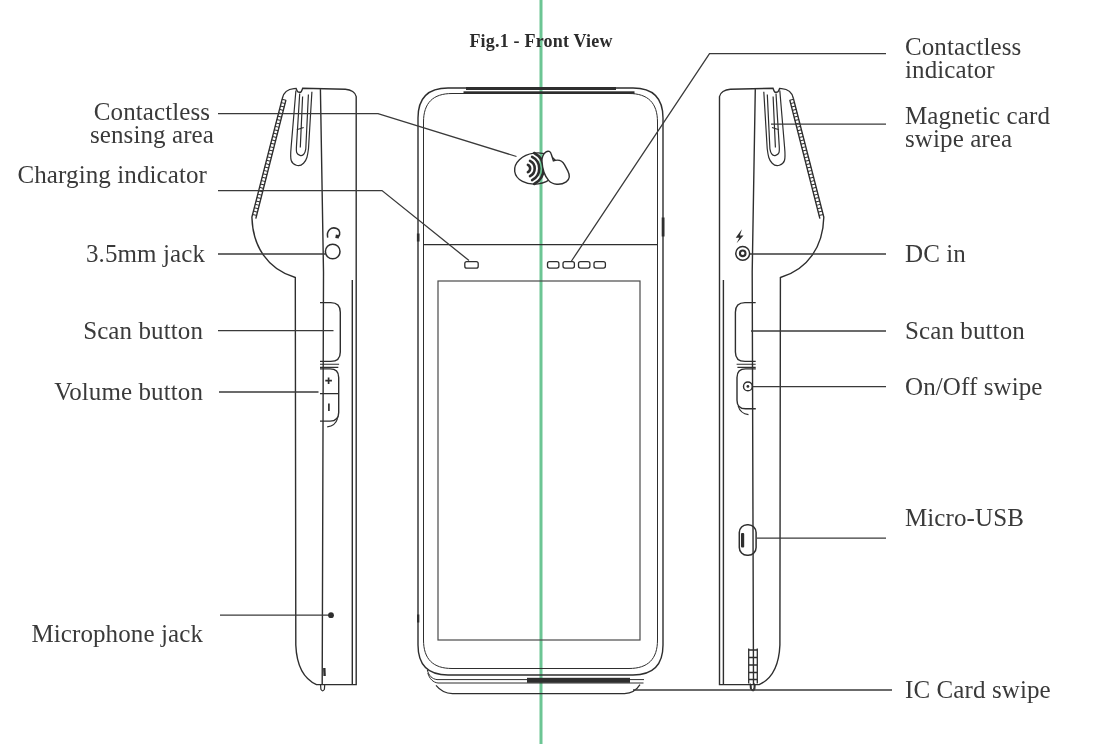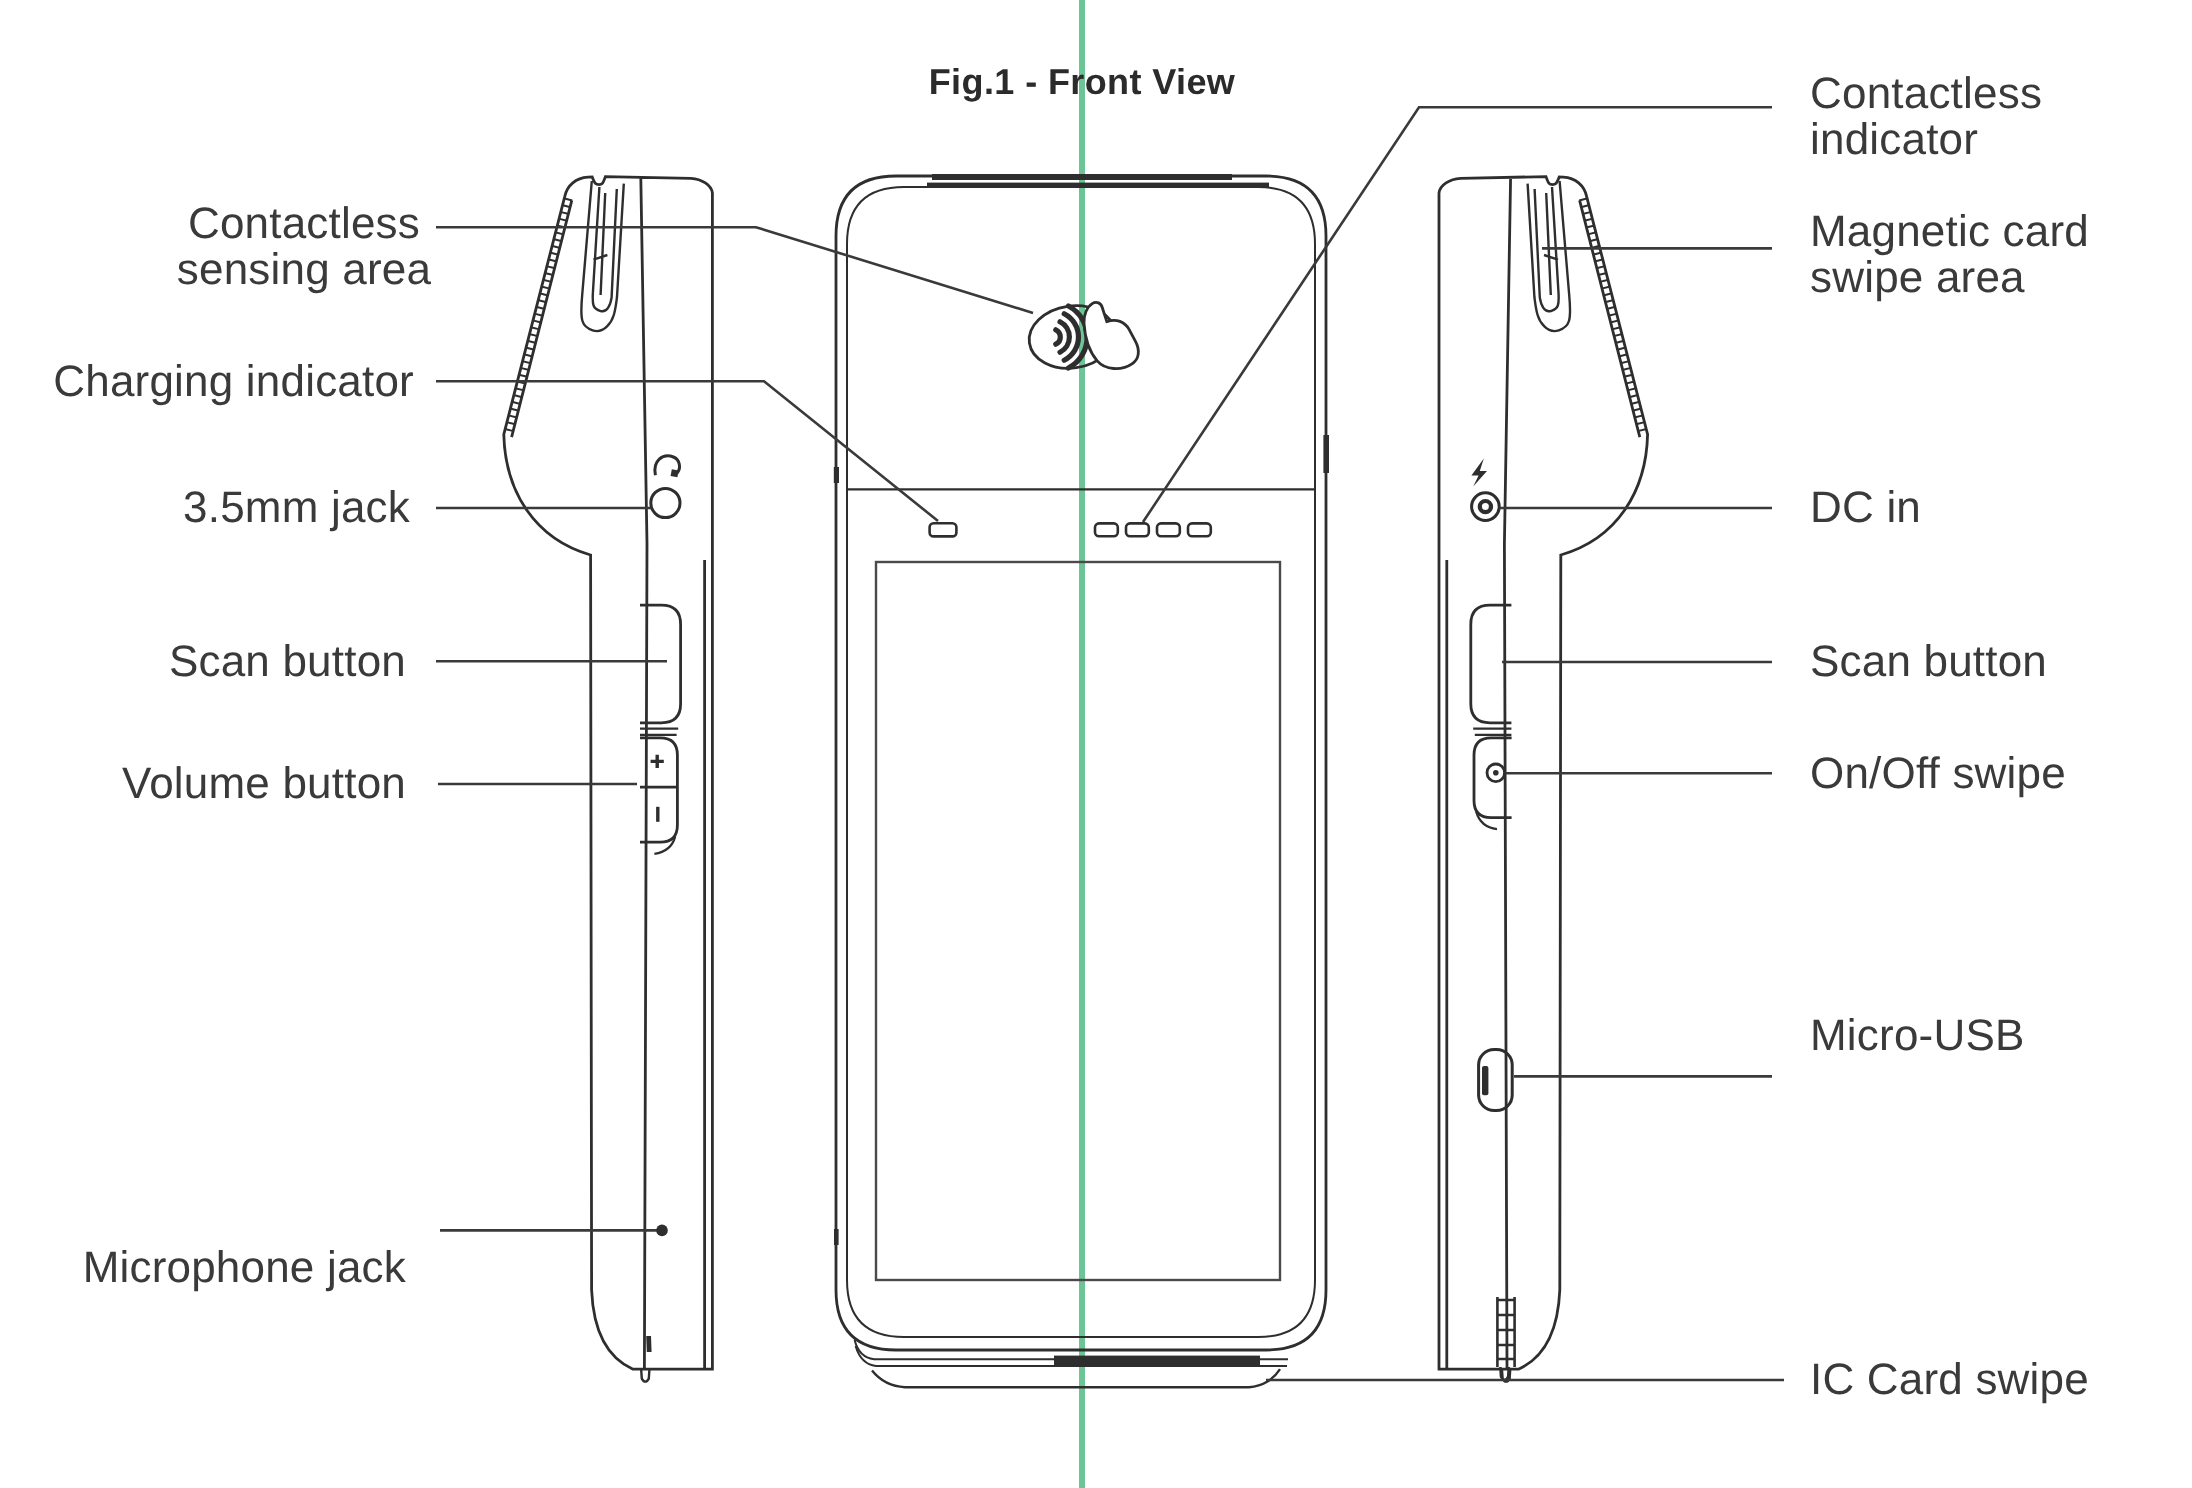--- a/index.html
+++ b/index.html
@@ -1,32 +1,32 @@
 <!DOCTYPE html>
 <html><head>
 <meta charset="utf-8">
 <style>
   html,body{margin:0;padding:0;background:#ffffff;}
   .stage{
     position:relative;width:1096px;height:744px;background:#ffffff;overflow:hidden;
-    font-family:Liberation Sans, sans-serif;
+    font-family:Liberation Serif, serif;
   }
   .stage svg{position:absolute;left:0;top:0;}
   .title{
     position:absolute;top:31px;left:441px;width:200px;text-align:center;
     font-size:18px;font-weight:bold;color:#2b2b2b;letter-spacing:0.2px;
   }
   .label{
-    position:absolute;font-size:22px;color:#3a3a3a;line-height:22px;
+    position:absolute;font-size:25px;color:#3a3a3a;line-height:22px;
     letter-spacing:0.1px;white-space:pre-line;
   }
   .label.two{line-height:23px;}
   
   .lab-sensing{left:62px;top:100px;width:180px;text-align:center;}
-  .lab-charging{right:889px;top:180px;}
+  .lab-charging{right:889px;top:164px;}
   .lab-jack35{right:891px;top:243px;}
   .lab-scanL{right:893px;top:320px;}
   .lab-volume{right:893px;top:381px;text-align:center;}
   .lab-mic{right:893px;top:587px;margin-top:36px;}
   
   .lab-ctlind{left:905px;top:35px;}
   .lab-mag{left:905px;top:104px;}
   .lab-dc{left:905px;top:243px;}
   .lab-scanR{left:905px;top:320px;}
   .lab-onoff{left:905px;top:376px;}

